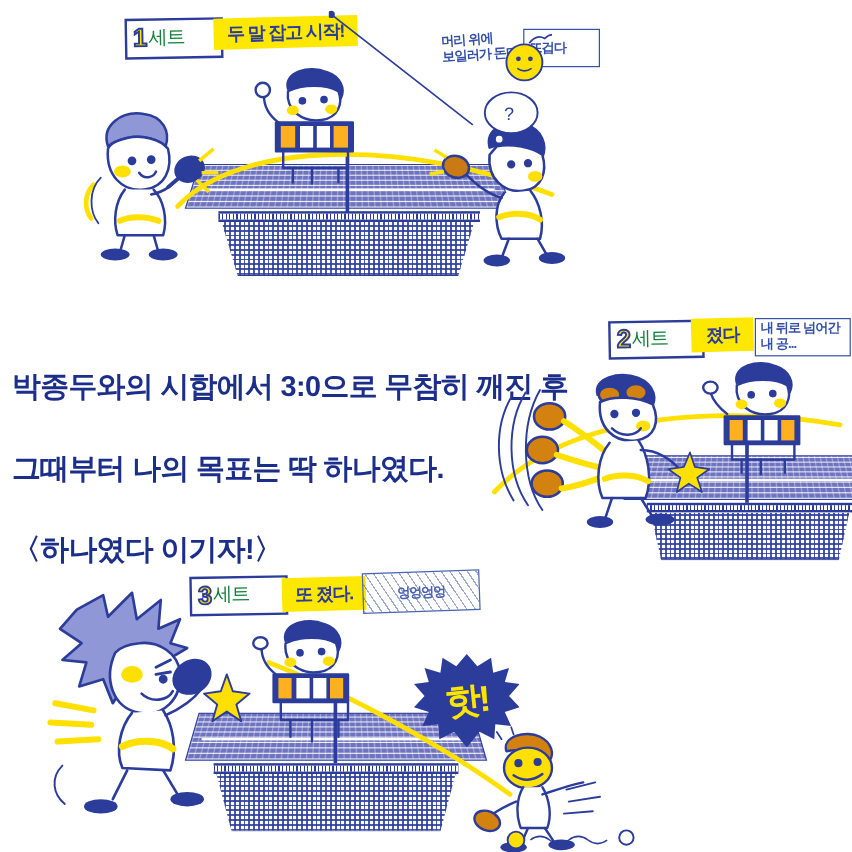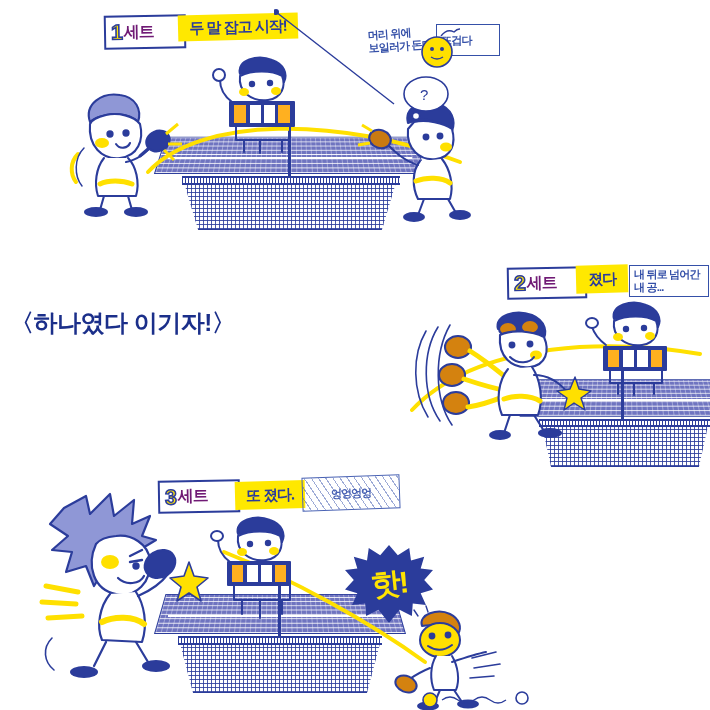--- a/index.html
+++ b/index.html
@@ -34,21 +34,21 @@
     padding:2px 6px 3px 5px;
     box-sizing:border-box;
   }
   .set-label .num{
     color:#ffe400;
     -webkit-text-stroke:1.6px #2b3c9b;
     font-weight:bold;font-size:21px;line-height:1;
     margin-right:1px;
   }
   .set-label .txt{
-    color:#701a75;font-weight:bold;font-size:16px;line-height:1;
+    color:#15803d;font-weight:normal;font-size:16px;line-height:1;
     letter-spacing:-1px;
   }
   .hl{
     position:absolute;
     background:#ffe800;
     color:#2b3c9b;
     font-weight:bold;
     font-size:15px;
     letter-spacing:-1px;
     display:flex;align-items:center;justify-content:center;
@@ -266,20 +266,22 @@
       <circle cx="18" cy="42" r="3.5" fill="#fff" stroke="#2b3c9b" stroke-width="1.4"></circle>
     </svg>
 
     <svg style="position:absolute;left:274px;top:8px;" width="130" height="100">
       <path d="M2,4 L120,96" stroke="#2b3c9b" stroke-width="1.4" fill="none"></path>
       <circle cx="2" cy="4" r="3" fill="#2b3c9b"></circle>
     </svg>
   </div>
 
   <div id="narration">
+    <span class="line">박종두와의 시합에서 3:0으로 무참히 깨진 후</span>
+    <span class="line">그때부터 나의 목표는 딱 하나였다.</span>
     <span class="line">〈하나였다 이기자!〉</span>
   </div>
 
   <div class="panel" style="left:400px;top:255px;width:310px;height:210px;">
 
     <div class="table-wrap" style="left:125px;top:120px;width:195px;height:88px;">
       <div class="tt-top" style="left:0;top:0;width:195px;height:44px;transform:perspective(220px) rotateX(32deg);"></div>
       <div class="tt-centerline" style="left:6px;top:24px;width:182px;"></div>
       <div class="tt-net" style="left:14px;top:44px;width:172px;height:8px;"></div>
       <div class="tt-skirt" style="left:12px;top:52px;width:176px;height:40px;

